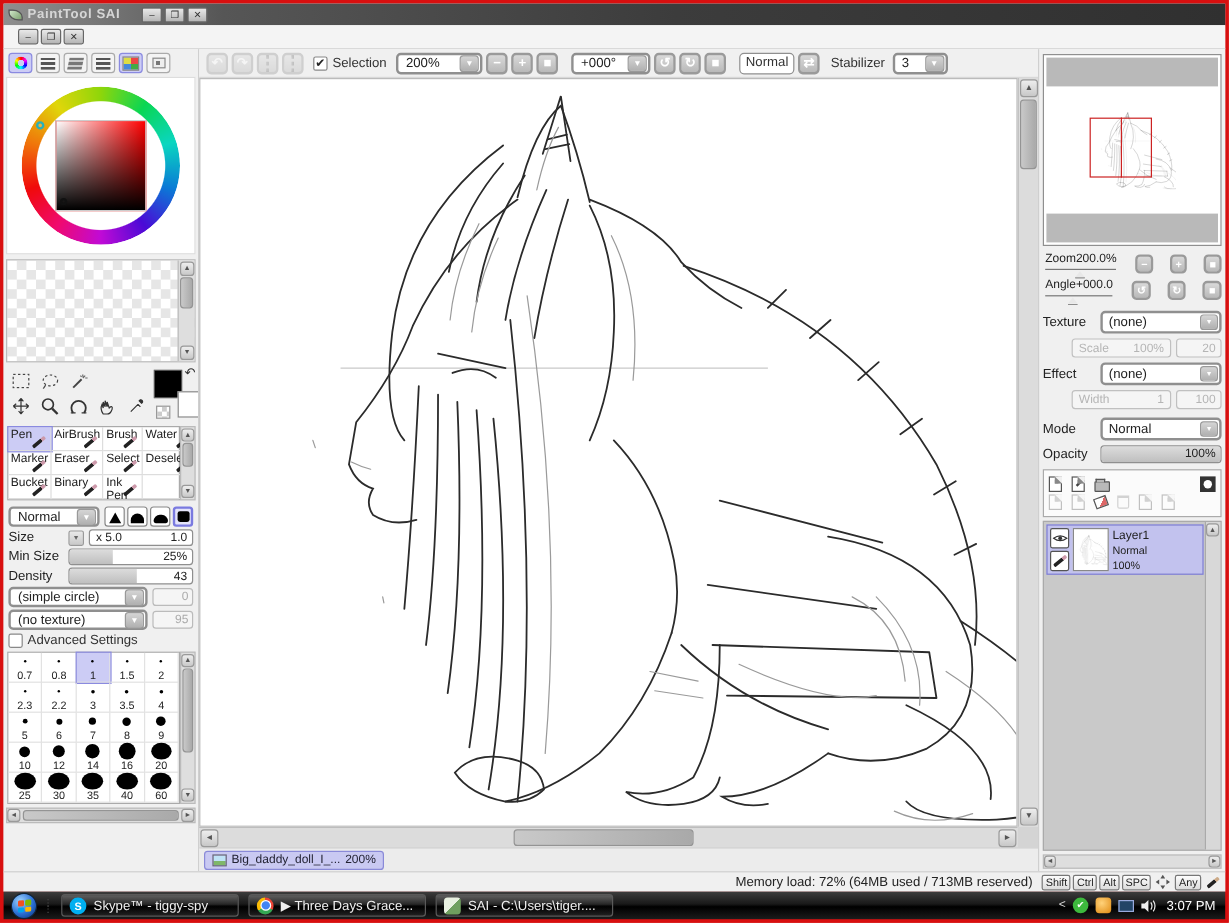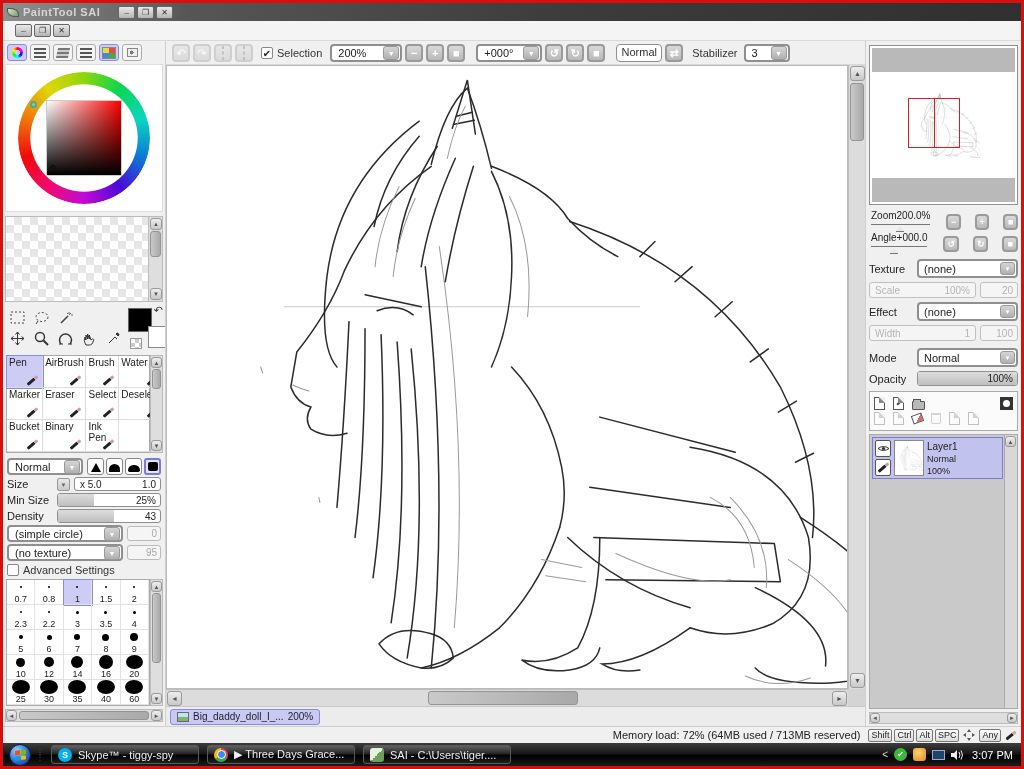--- a/index.html
+++ b/index.html
@@ -69,21 +69,21 @@
   .toolcols{flex:1;}
   .trow{display:flex;gap:3px;margin:2px 0;}
   .ticon{width:21px;height:19px;display:flex;align-items:center;justify-content:center;}
   .ticon svg{display:block;}
   .swatches{width:44px;position:relative;height:44px;}
   .fg{position:absolute;left:2px;top:2px;width:24px;height:24px;background:#000;border:1px solid #666;outline:1px solid #eee;}
   .bg{position:absolute;left:22px;top:20px;width:22px;height:22px;background:#fff;border:1px solid #888;}
   .swap{position:absolute;right:-2px;top:-2px;font-size:11px;color:#333;}
   .tr-btn{position:absolute;left:4px;top:32px;width:12px;height:11px;border:1px solid #999;background:conic-gradient(#ccc 25%,#fff 0 50%,#ccc 0 75%,#fff 0) 0 0/8px 8px;}
   #brushgrid{display:grid;grid-template-columns:repeat(4,1fr);margin:3px 15px 2px 3px;border:1px solid #aaa;background:#fff;position:relative;}
-  .bcell{height:32px;border-right:1px solid #ddd;border-bottom:1px solid #ddd;padding:1px 2px;position:relative;font-size:10px;color:#222;}
+  .bcell{height:20px;border-right:1px solid #ddd;border-bottom:1px solid #ddd;padding:1px 2px;position:relative;font-size:10px;color:#222;}
   .bcell.sel{background:#ccccf5;outline:1px solid #8a8ae0;}
   .pico{position:absolute;right:3px;bottom:5px;width:13px;height:3px;background:linear-gradient(90deg,#222 70%,#c9a 70%);transform:rotate(-40deg);border-radius:1px;}
   .grid-vscroll{position:absolute;right:-14px;top:-1px;bottom:-1px;width:13px;background:#dedede;border:1px solid #bbb;}
   .grid-vscroll .scr-arrow{width:11px;height:11px;line-height:10px;font-size:6px;margin:0;left:0;}
   .lrow{display:flex;align-items:center;gap:4px;padding:1px 4px;}
   .lrow .lab{width:46px;color:#222;}
   .bar{position:relative;flex:1;height:14px;border:1px solid #8f8f8f;border-radius:3px;background:#fff;overflow:hidden;}
   .bar .fill{position:absolute;left:0;top:0;bottom:0;background:linear-gradient(#dcdcdc,#bfbfbf);}
   .bar .v{position:absolute;right:4px;top:0;line-height:13px;font-size:10px;color:#222;}
   .numfield{width:34px;height:15px;border:1px solid #bbb;border-radius:3px;background:#f5f5f5;color:#aaa;font-size:10px;text-align:right;padding:0 3px;line-height:14px;}
@@ -99,33 +99,33 @@
   .scell .dot{background:#000;border-radius:50%;margin:auto;}
   .scell.sel{background:#ccccf5;outline:1px solid #8a8ae0;}
   .lp-hscroll{height:13px;margin:3px 2px 2px;background:#dedede;border:1px solid #bbb;position:relative;}
   .lp-hscroll .scr-arrow{width:11px;height:11px;line-height:10px;font-size:6px;margin:0;top:0;}
   
   #navbox{height:160px;border:1px solid #8f8f8f;background:#fff;position:relative;margin:2px 0 4px;overflow:hidden;}
   .navband{position:absolute;left:2px;right:2px;height:24px;background:#b9b9b9;}
   .navmini{position:absolute;left:50%;top:50%;transform:translate(-50%,-50%);}
   .navrect{position:absolute;border:1px solid #cc2222;}
   .navline{position:absolute;width:1px;background:#cc2222;}
-  .sliderrow{display:flex;align-items:flex-end;gap:14px;margin:1px 0;}
+  .sliderrow{display:flex;align-items:center;gap:14px;margin:1px 0;}
   .sl-body{flex:1;position:relative;height:20px;}
   .sl-top{display:flex;justify-content:space-between;font-size:10px;color:#222;padding:0 2px;}
   .sl-track{position:absolute;left:2px;right:2px;bottom:5px;border-bottom:1px solid #777;}
   .sl-mark{position:absolute;bottom:-1px;width:0;height:0;border-left:4px solid transparent;border-right:4px solid transparent;border-bottom:5px solid #f0f0f0;box-shadow:0 1px 0 #777;}
   .sl-mark:after{content:"";position:absolute;left:-4px;top:0px;width:0;height:0;border-left:4px solid transparent;border-right:4px solid transparent;border-bottom:5px solid #e8e8e8;}
   .mini-tbtn{width:16px;height:16px;border:2px solid #9a9a9a;border-radius:4px;background:linear-gradient(#d9d9d9,#b9b9b9);color:#fff;font-size:9px;line-height:12px;text-align:center;font-weight:bold;}
   .rp-row{display:flex;align-items:center;gap:4px;margin:2px 0;}
   .rp-row .lab{width:44px;color:#222;}
   .rp-dd{flex:1;display:flex;align-items:center;border:2px solid #8f8f8f;border-radius:4px;background:#fff;height:19px;}
   .rp-dd .val{flex:1;padding:0 5px;color:#222;}
   .rp-dd .arr{width:15px;height:13px;margin:0 1px;border:1px solid #999;border-radius:3px;background:linear-gradient(#d5d5d5,#b0b0b0);color:#fff;font-size:6px;line-height:12px;text-align:center;}
-  .gray-field{flex:1;display:flex;justify-content:space-between;border:1px solid #c0c0c0;border-radius:3px;background:#f5f5f5;color:#b5b5b5;height:16px;line-height:15px;padding:0 5px;font-size:10px;}
+  .gray-field{flex:1;display:flex;justify-content:space-between;border:1px solid #c0c0c0;border-radius:3px;background:#f5f5f5;color:#b5b5b5;height:16px;line-height:15px;padding:0 5px;font-size:10px;margin-left:24px;}
   .gray-num{width:38px;border:1px solid #c0c0c0;border-radius:3px;background:#f5f5f5;color:#b5b5b5;height:16px;line-height:15px;text-align:right;padding:0 4px;font-size:10px;}
   .checkrow{display:flex;align-items:center;gap:5px;margin:2px 2px;color:#222;}
   .rbox{width:11px;height:11px;border:1px solid #888;background:#fff;border-radius:2px;}
   .rbox.radio{border-radius:50%;}
   #layerbtns{border:1px solid #aaa;background:#fbfbfb;margin-top:3px;padding:3px 4px;}
   .lb-row{display:flex;gap:8px;align-items:center;margin:2px 0;}
   .ic-page{width:11px;height:13px;background:#fff;border:1px solid #555;position:relative;}
   .ic-page:after{content:"";position:absolute;right:-1px;top:-1px;border:3px solid;border-color:#f0f0f0 #f0f0f0 #888 #888;width:0;height:0;}
   .ic-pagepen{position:relative;}
   .ic-pagepen:before{content:"";position:absolute;left:2px;top:3px;width:8px;height:2px;background:#444;transform:rotate(-45deg);}

